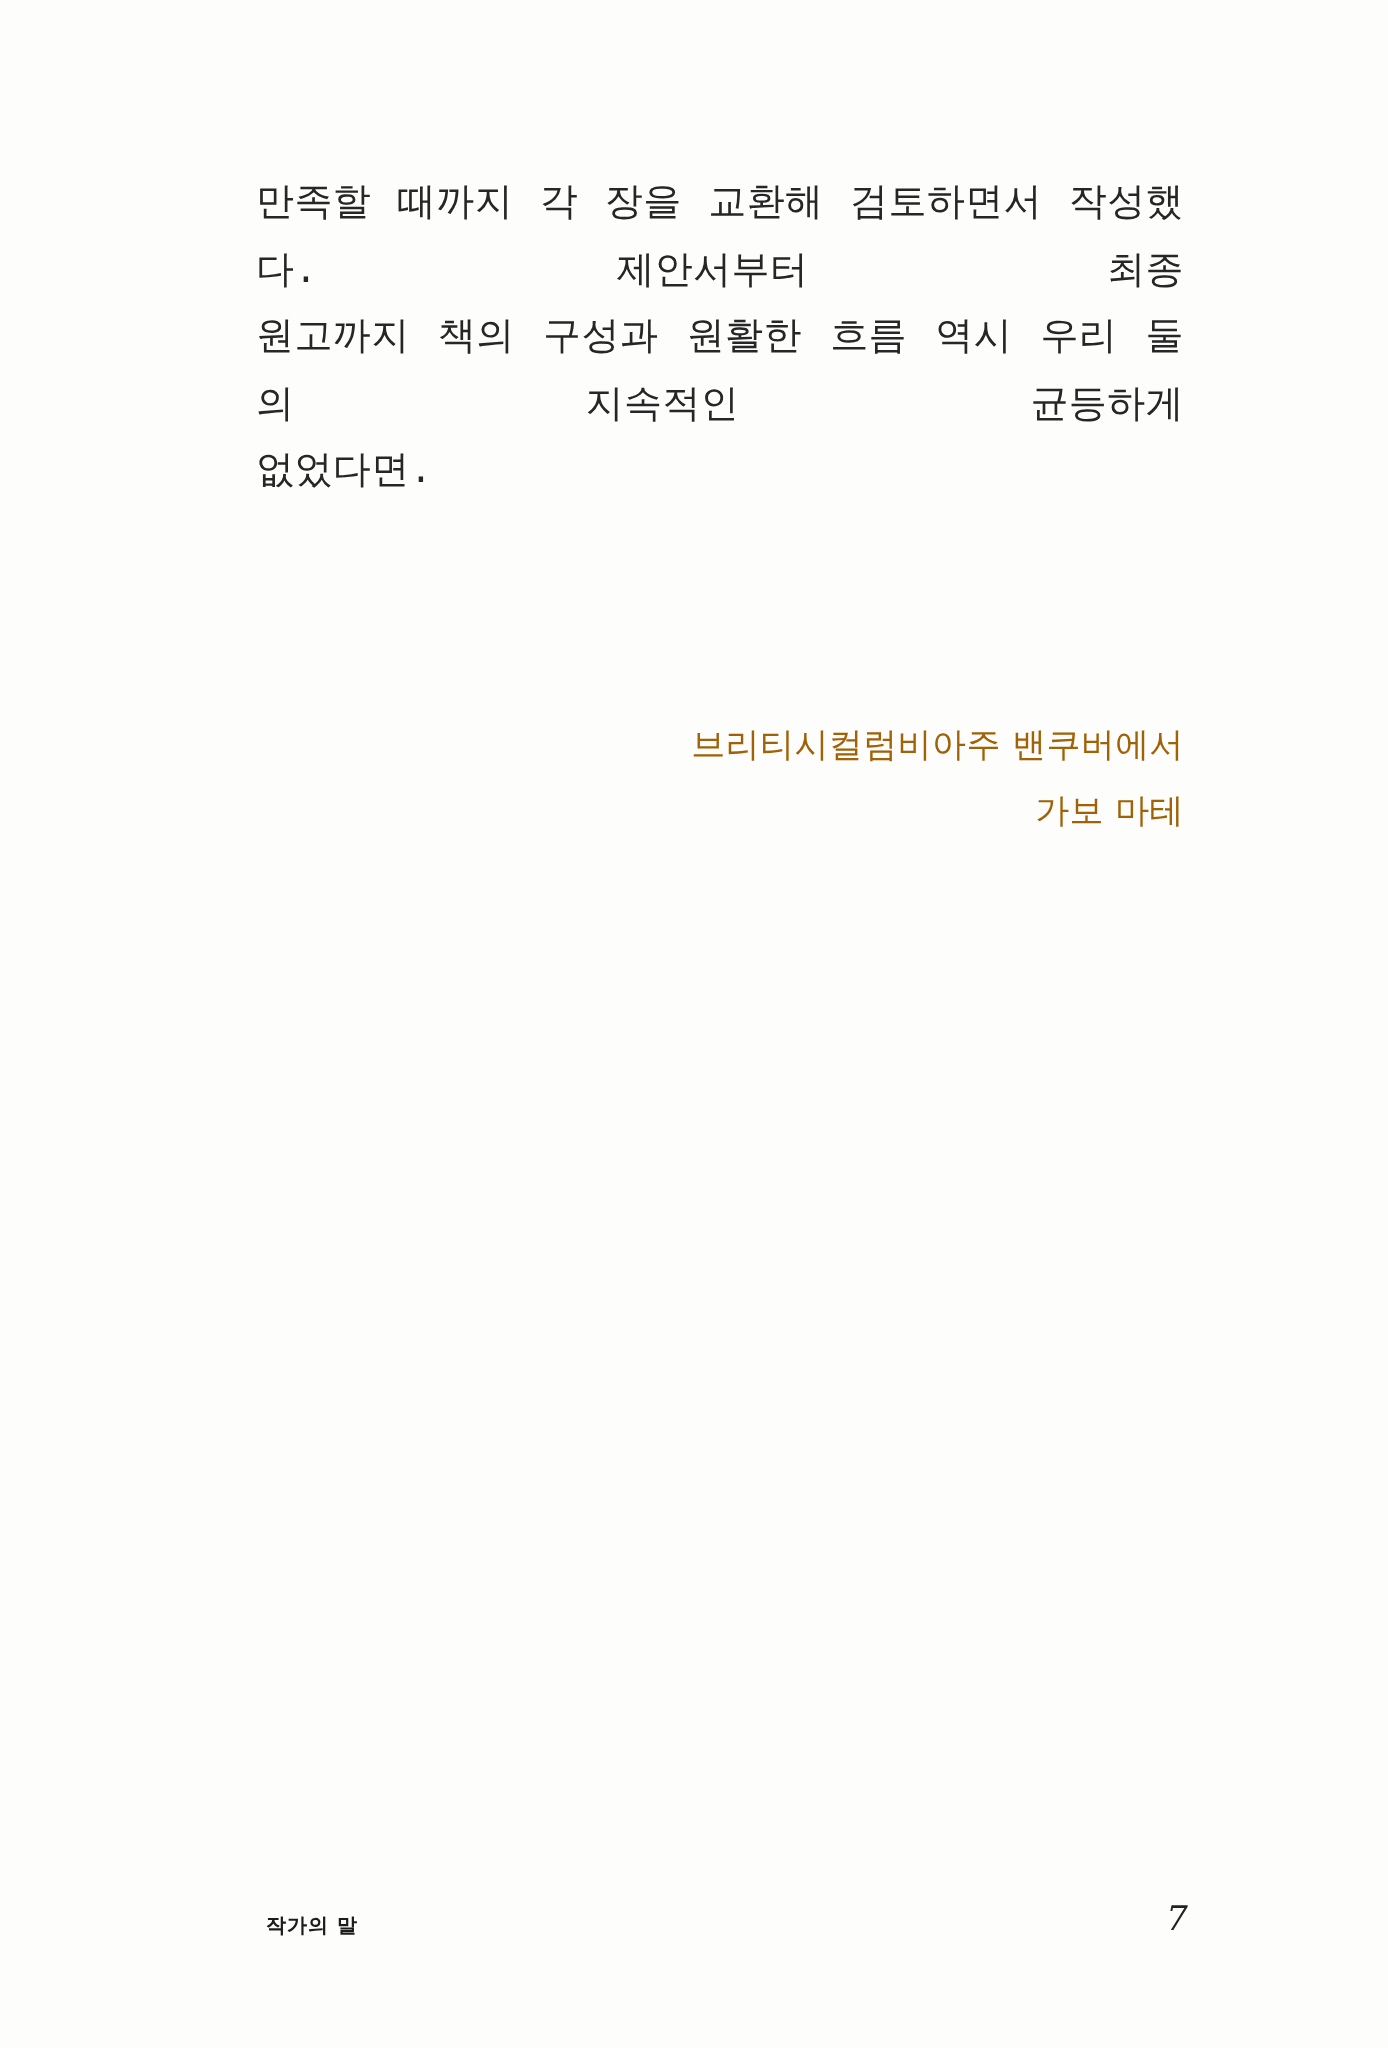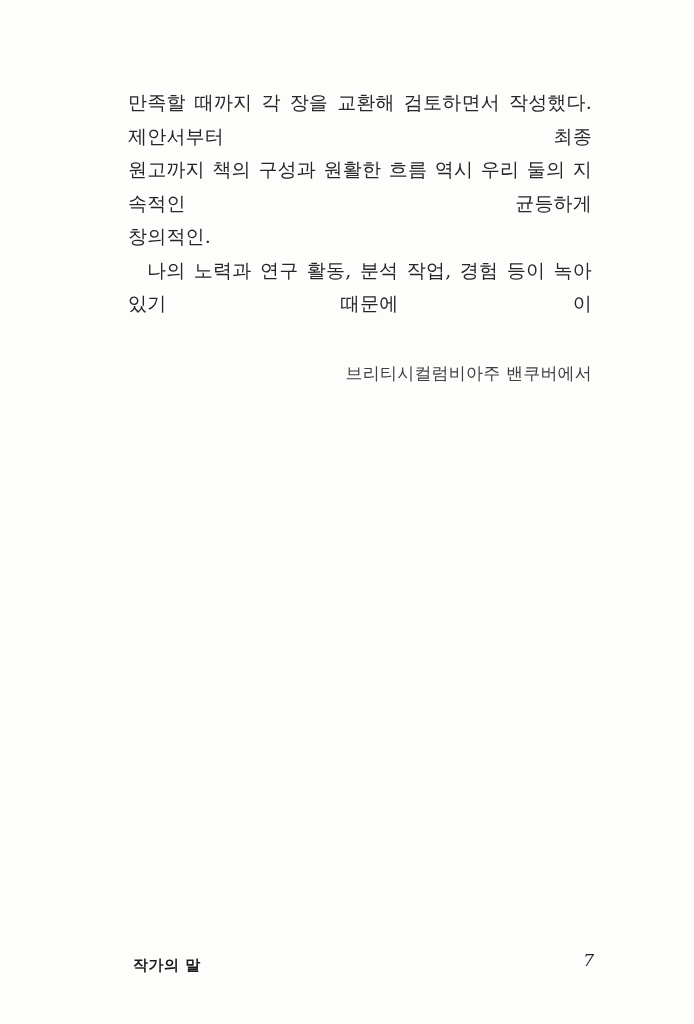--- a/index.html
+++ b/index.html
@@ -21,44 +21,45 @@
     position: absolute;
     left: 128px;
     top: 86px;
     width: 464px;
     font-size: 19px;
     line-height: 33.5px;
     letter-spacing: 0.2px;
   }
   .line {
     white-space: nowrap;
+    font-family: Liberation Mono, monospace;
   }
   .line.justify {
     white-space: normal;
     text-align: justify;
     text-align-last: justify;
   }
   .line.indent {
     text-indent: 19px;
   }
   .signature {
     position: absolute;
     right: 102px;
     top: 357px;
     text-align: right;
     font-size: 17px;
     line-height: 33px;
     letter-spacing: 0.2px;
-    color: #404040;
+    color: #a16207;
   }
   .footer-label {
     position: absolute;
     left: 133px;
     top: 956px;
-    font-size: 15px;
+    font-size: 10px;
     font-weight: bold;
     letter-spacing: 0.5px;
     color: #1c1c1c;
   }
   .page-number {
     position: absolute;
     right: 100px;
     top: 950px;
     font-size: 17px;
     font-style: italic;
@@ -66,24 +67,24 @@
   }
 </style>
 </head>
 <body>
 
 <div class="page">
 
   <div class="body-text">
     <div class="line justify">만족할 때까지 각 장을 교환해 검토하면서 작성했다. 제안서부터 최종</div>
     <div class="line justify">원고까지 책의 구성과 원활한 흐름 역시 우리 둘의 지속적인 균등하게</div>
-    <div class="line">창의적인.</div>
-    <div class="line justify indent">나의 노력과 연구 활동, 분석 작업, 경험 등이 녹아 있기 때문에 이</div>
+    <div class="line">없었다면.</div>
   </div>
 
   <div class="signature">
     <div>브리티시컬럼비아주 밴쿠버에서</div>
+    <div>가보 마테</div>
   </div>
 
   <div class="footer-label">작가의 말</div>
   <div class="page-number">7</div>
 
 </div>
 
 </body></html>

